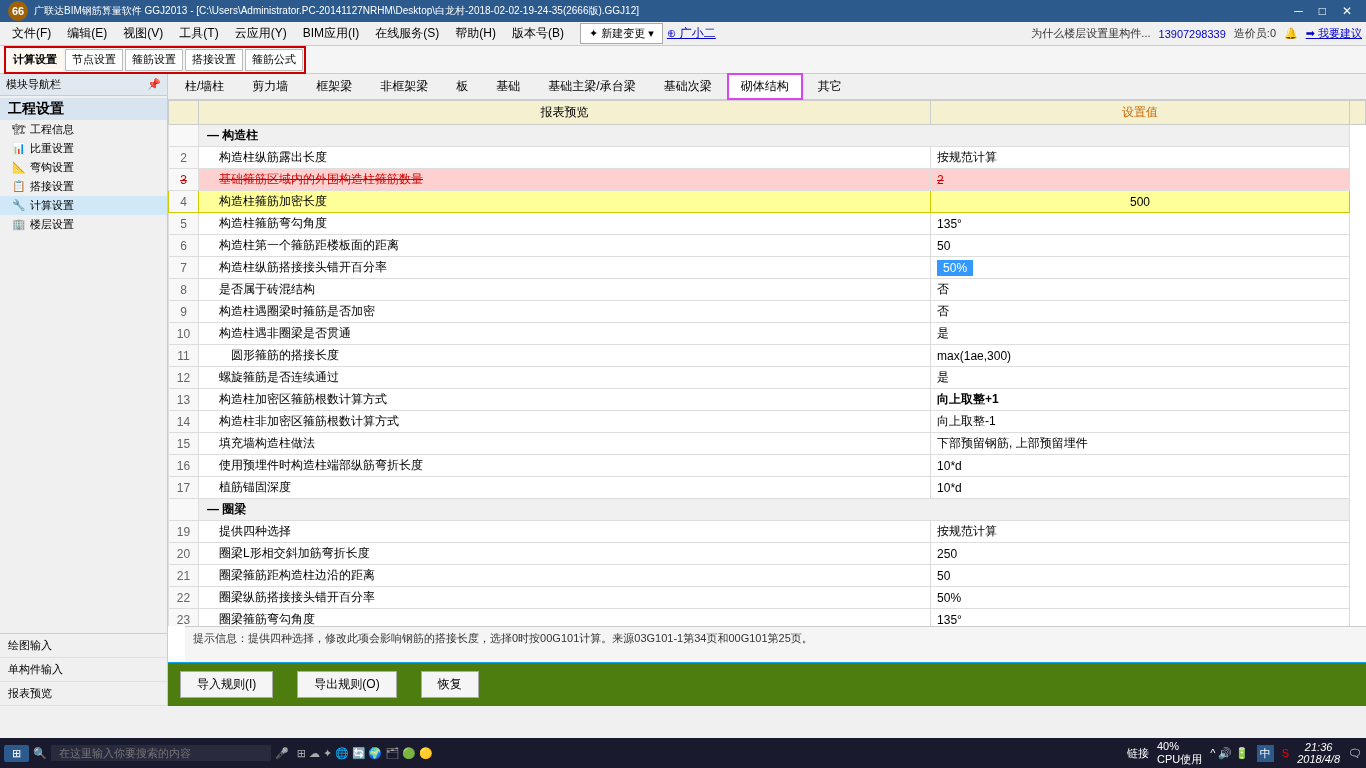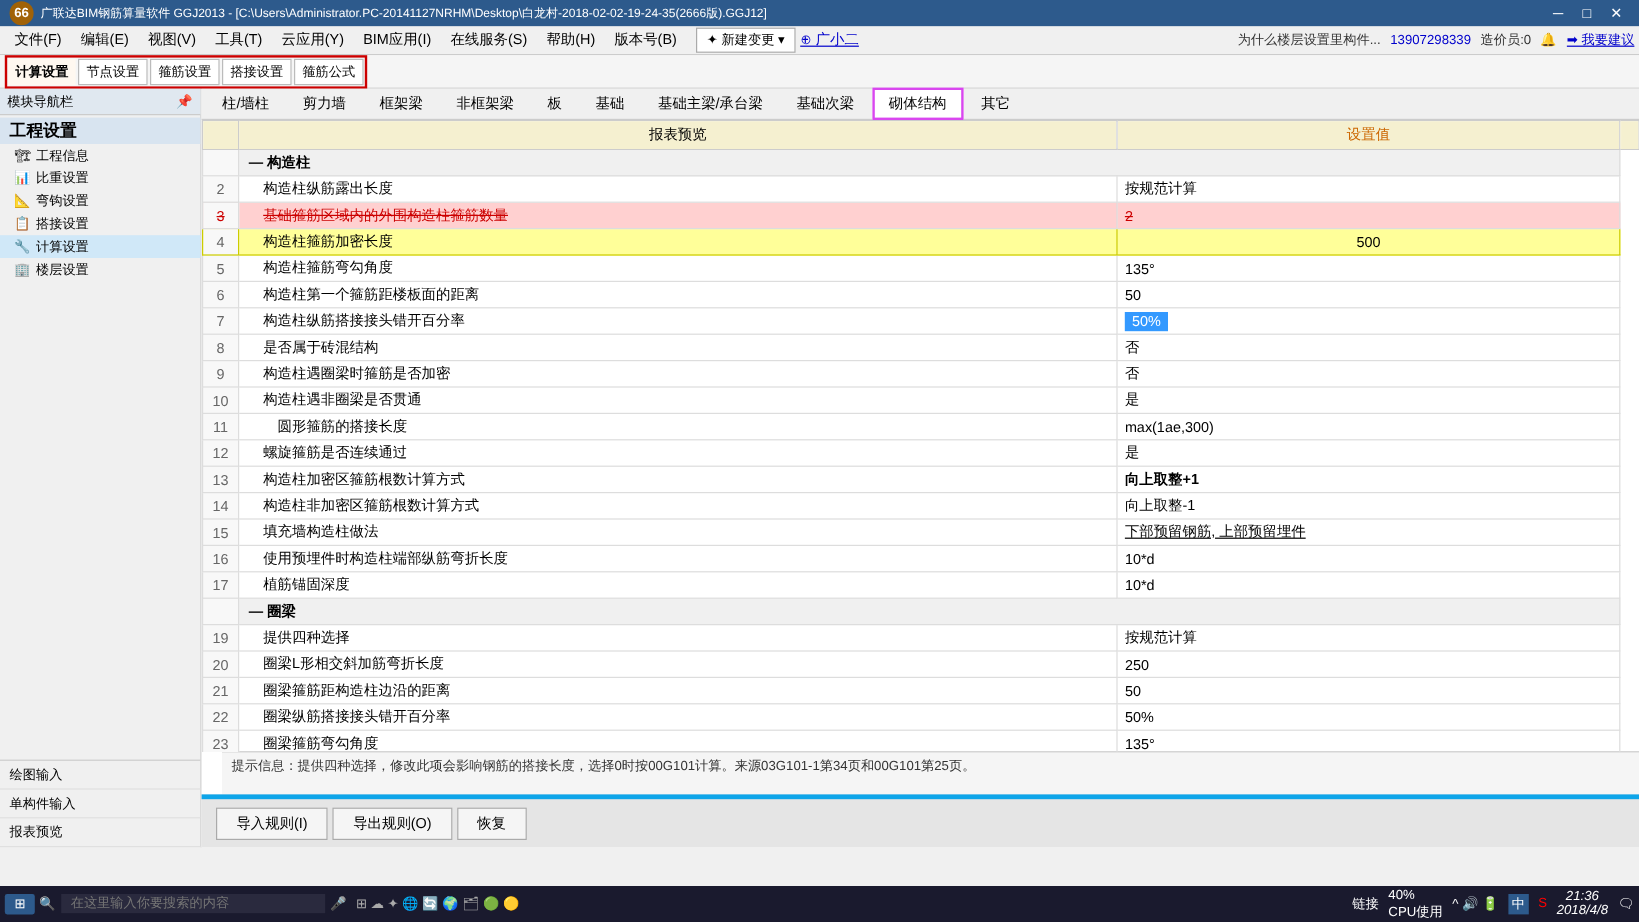--- a/index.html
+++ b/index.html
@@ -55,21 +55,21 @@
     table tr.highlighted { background: #ffff99; }
     table tr.highlighted td { border-color: #cccc00; }
     table tr.error-row { background: #ffd0d0; }
     table tr.error-row td { color: #cc0000; text-decoration: line-through; }
     .section-header td { background: #f0f0f0; font-weight: bold; }
 
     
     .info-bar { background: #f5f5f5; border-top: 1px solid #ccc; padding: 4px 8px; font-size: 11px; color: #333; min-height: 36px; margin-left: 17px; }
 
     
-    .bottom-buttons { display: flex; align-items: center; gap: 4px; padding: 6px 12px; background: #e5e5e5; border-top: 4px solid #0ea5e9; height: 44px; }
+    .bottom-buttons { display: flex; align-items: center; gap: 24px; padding: 6px 12px; background: #4d7c0f; border-top: 1px solid #0ea5e9; height: 44px; }
     .bottom-btn { background: #f5f5f5; border: 1px solid #aaa; padding: 4px 16px; cursor: pointer; font-size: 12px; }
 
     
     .taskbar { position: fixed; bottom: 0; left: 0; right: 0; height: 30px; background: #1a1a2e; display: flex; align-items: center; color: white; font-size: 11px; padding: 0 4px; gap: 4px; }
     .taskbar-start { background: #2d5a8c; padding: 2px 8px; cursor: pointer; border-radius: 2px; display: flex; align-items: center; gap: 4px; }
     .taskbar-search { background: #2a2a3e; border: none; color: #aaa; padding: 2px 8px; width: 220px; font-size: 11px; }
     .taskbar-right { margin-left: auto; display: flex; align-items: center; gap: 8px; font-size: 11px; }
     .taskbar-clock { color: white; text-align: center; font-style: italic; }
 
     
@@ -256,21 +256,21 @@
         <td style="min-width:120px;font-weight:bold;">向上取整+1</td>
       </tr>
             <tr>
         <td class="row-num">14</td>
         <td style="padding-left:20px;">构造柱非加密区箍筋根数计算方式</td>
         <td style="min-width:120px;">向上取整-1</td>
       </tr>
             <tr>
         <td class="row-num">15</td>
         <td style="padding-left:20px;">填充墙构造柱做法</td>
-        <td style="min-width:120px;text-decoration:underline;">下部预留钢筋, 上部预留埋件</td>
+        <td style="min-width:120px;">下部预留钢筋, 上部预留埋件</td>
       </tr>
             <tr>
         <td class="row-num">16</td>
         <td style="padding-left:20px;">使用预埋件时构造柱端部纵筋弯折长度</td>
         <td style="min-width:120px;">10*d</td>
       </tr>
             <tr>
         <td class="row-num">17</td>
         <td style="padding-left:20px;">植筋锚固深度</td>
         <td style="min-width:120px;">10*d</td>

